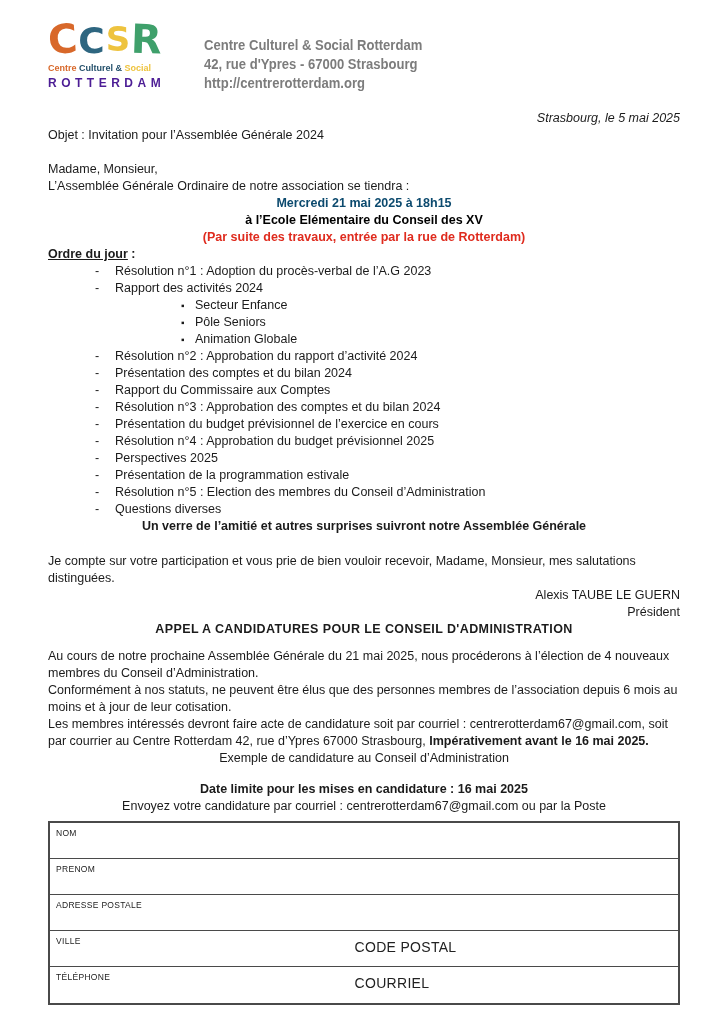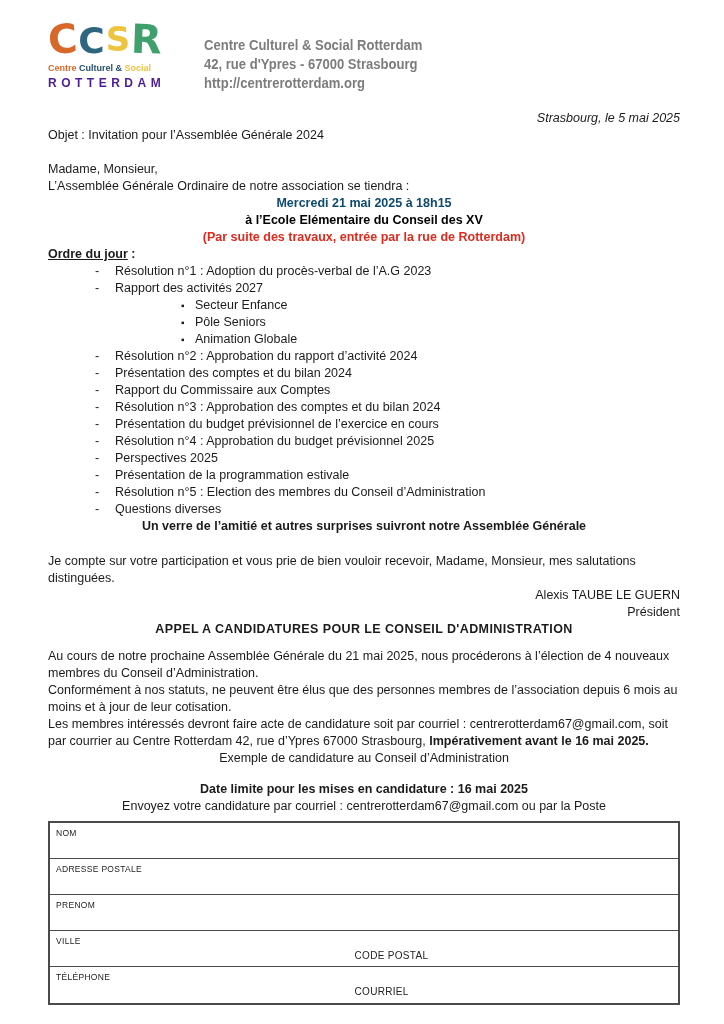--- a/index.html
+++ b/index.html
@@ -49,21 +49,21 @@
   .closing { margin-top:18px; }
   .call-title { letter-spacing:0.4px; }
   .para { margin-top:10px; }
   .deadline { margin-top:14px; }
 
   
   .form-table { margin-top:6px; border:2px solid #4a4a4a; width:100%; }
   .t-row { position:relative; height:36px; border-bottom:1px solid #4a4a4a; }
   .t-row:last-child { border-bottom:none; }
   .t-label { position:absolute; top:2px; left:6px; font-size:8.5px; letter-spacing:0.3px; color:#222; }
-  .t-label2 { position:absolute; top:16px; left:48.5%; font-size:10px; letter-spacing:0.3px; color:#222; }
+  .t-label2 { position:absolute; top:8px; left:48.5%; font-size:14px; letter-spacing:0.3px; color:#222; }
 </style>
 </head>
 <body>
 
 <div class="page">
 
   <div class="header">
     <div class="logo">
       <div class="logo-letters">
         <span style="color: rgb(216, 104, 42);">C</span><span style="color: rgb(46, 102, 128);">C</span><span style="color: rgb(238, 195, 62);">S</span><span style="color: rgb(63, 160, 107);">R</span>
@@ -89,21 +89,21 @@
 
   <div class="red-line" style="color: #0c4a6e;">Mercredi 21 mai 2025 à 18h15</div>
   <div class="red-line" style="color: #000000;">à l’Ecole Elémentaire du Conseil des XV</div>
   <div class="red-line" style="color: rgb(223, 43, 30);">(Par suite des travaux, entrée par la rue de Rotterdam)</div>
 
   <div class="agenda-heading bold">
     <span class="u">Ordre du jour</span><span> :</span>
   </div>
   <ul class="agenda">
     <li class="dash">Résolution n°1 : Adoption du procès-verbal de l’A.G 2023</li>
-    <li class="dash">Rapport des activités 2027</li>
+    <li class="dash">Rapport des activités 2024</li>
     <li class="square">Secteur Enfance</li>
     <li class="square">Pôle Seniors</li>
     <li class="square">Animation Globale</li>
     <li class="dash">Résolution n°2 : Approbation du rapport d’activité 2024</li>
     <li class="dash">Présentation des comptes et du bilan 2024</li>
     <li class="dash">Rapport du Commissaire aux Comptes</li>
     <li class="dash">Résolution n°3 : Approbation des comptes et du bilan 2024</li>
     <li class="dash">Présentation du budget prévisionnel de l’exercice en cours</li>
     <li class="dash">Résolution n°4 : Approbation du budget prévisionnel 2025</li>
     <li class="dash">Perspectives 2025</li>
@@ -125,24 +125,24 @@
   </div>
   <div class="center">Exemple de candidature au Conseil d’Administration</div>
   <div class="center bold deadline">Date limite pour les mises en candidature : 16 mai 2025</div>
   <div class="center">Envoyez votre candidature par courriel : centrerotterdam67@gmail.com ou par la Poste</div>
 
   <div class="form-table">
     <div class="t-row">
       <span class="t-label">NOM</span>
     </div>
     <div class="t-row">
-      <span class="t-label">ADRESSE POSTALE</span>
+      <span class="t-label">PRENOM</span>
     </div>
     <div class="t-row">
-      <span class="t-label">PRENOM</span>
+      <span class="t-label">ADRESSE POSTALE</span>
     </div>
     <div class="t-row">
       <span class="t-label">VILLE</span>
       <span class="t-label2">CODE POSTAL</span>
     </div>
     <div class="t-row">
       <span class="t-label">TÉLÉPHONE</span>
       <span class="t-label2">COURRIEL</span>
     </div>
   </div>

